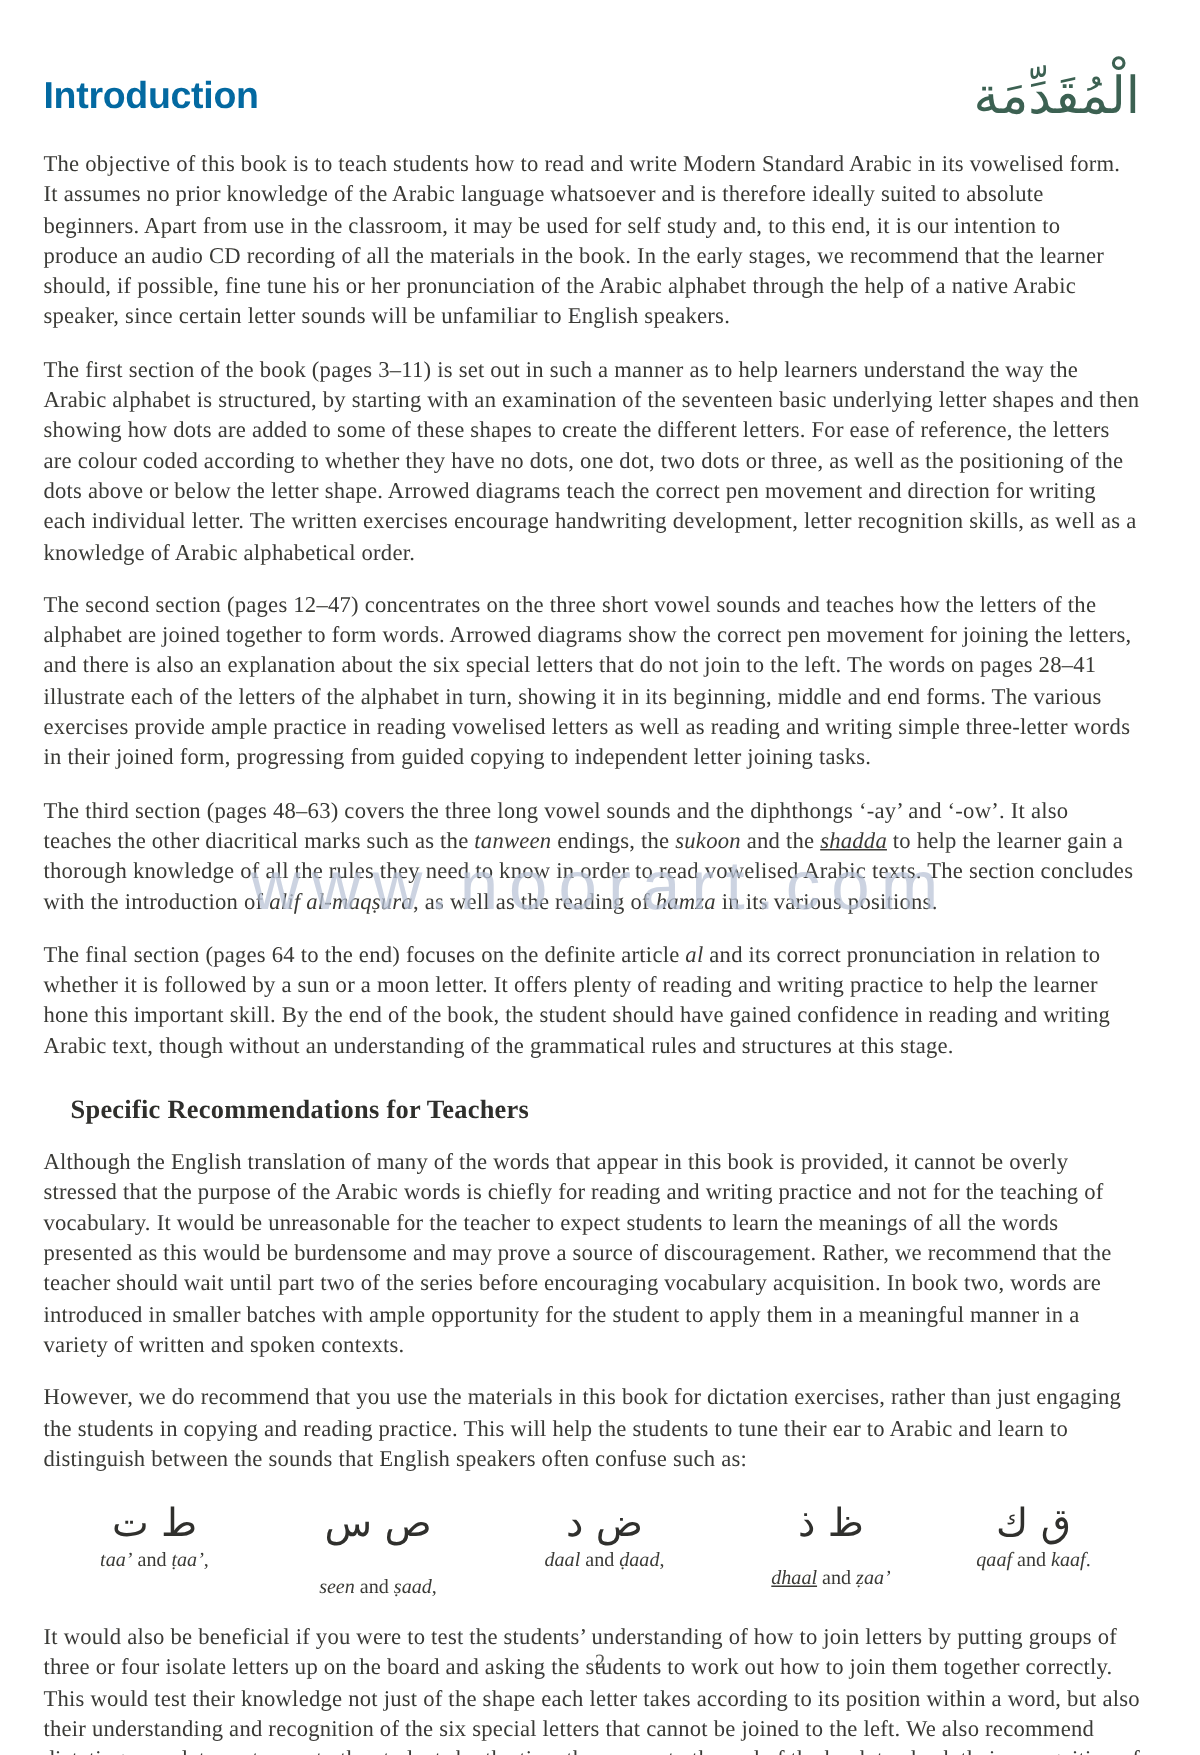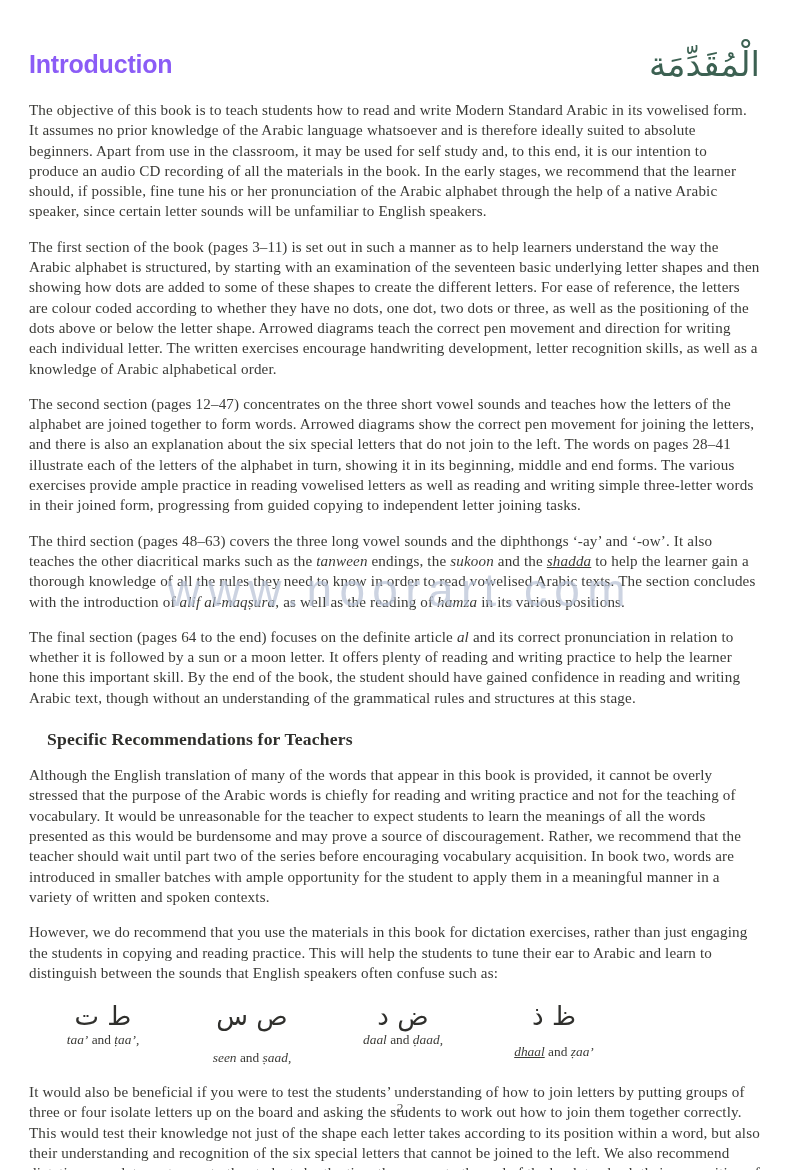--- a/index.html
+++ b/index.html
@@ -34,21 +34,21 @@
     margin-bottom: 6px;
   }
   .title-en {
     position: absolute;
     left: 0;
     top: 4px;
     font-family: "Liberation Sans", "DejaVu Sans", sans-serif;
     font-size: 25px;
     font-weight: 700;
     letter-spacing: -0.2px;
-    color: #8b5cf6;
+    color: #0369a1;
     line-height: 1;
   }
   .title-ar {
     position: absolute;
     right: 0;
     top: -6px;
     direction: rtl;
     font-family: "DejaVu Sans", "Liberation Sans", sans-serif;
     font-size: 34px;
     font-weight: 400;
@@ -187,20 +187,24 @@
         <div class="pair-label"><em class="it">seen</em><span> and </span><em class="it">ṣaad</em><span>,</span></div>
       </div>
       <div class="pair-group g2">
         <div class="pair-glyphs">ض    د</div>
         <div class="pair-label"><em class="it">daal</em><span> and </span><em class="it">ḍaad</em><span>,</span></div>
       </div>
       <div class="pair-group g3">
         <div class="pair-glyphs">ظ    ذ</div>
         <div class="pair-label"><em class="it-u">dhaal</em><span> and </span><em class="it">ẓaa’</em><span></span></div>
       </div>
+      <div class="pair-group g5">
+        <div class="pair-glyphs">ق   ك</div>
+        <div class="pair-label"><em class="it">qaaf</em><span> and </span><em class="it">kaaf</em><span>.</span></div>
+      </div>
     </div>
 
     <p class="para">It would also be beneficial if you were to test the students’ understanding of how to join letters by putting groups of three or four isolate letters up on the board and asking the students to work out how to join them together correctly. This would test their knowledge not just of the shape each letter takes according to its position within a word, but also their understanding and recognition of the six special letters that cannot be joined to the left. We also recommend dictating complete sentences to the students by the time they come to the end of the book to check their recognition of the sun and moon letters and their understanding of the rules governing ‘al’.</p>
 
   </div>
 
   <div class="watermark">www.noorart.com</div>
 
   <div class="page-number">2</div>
 

